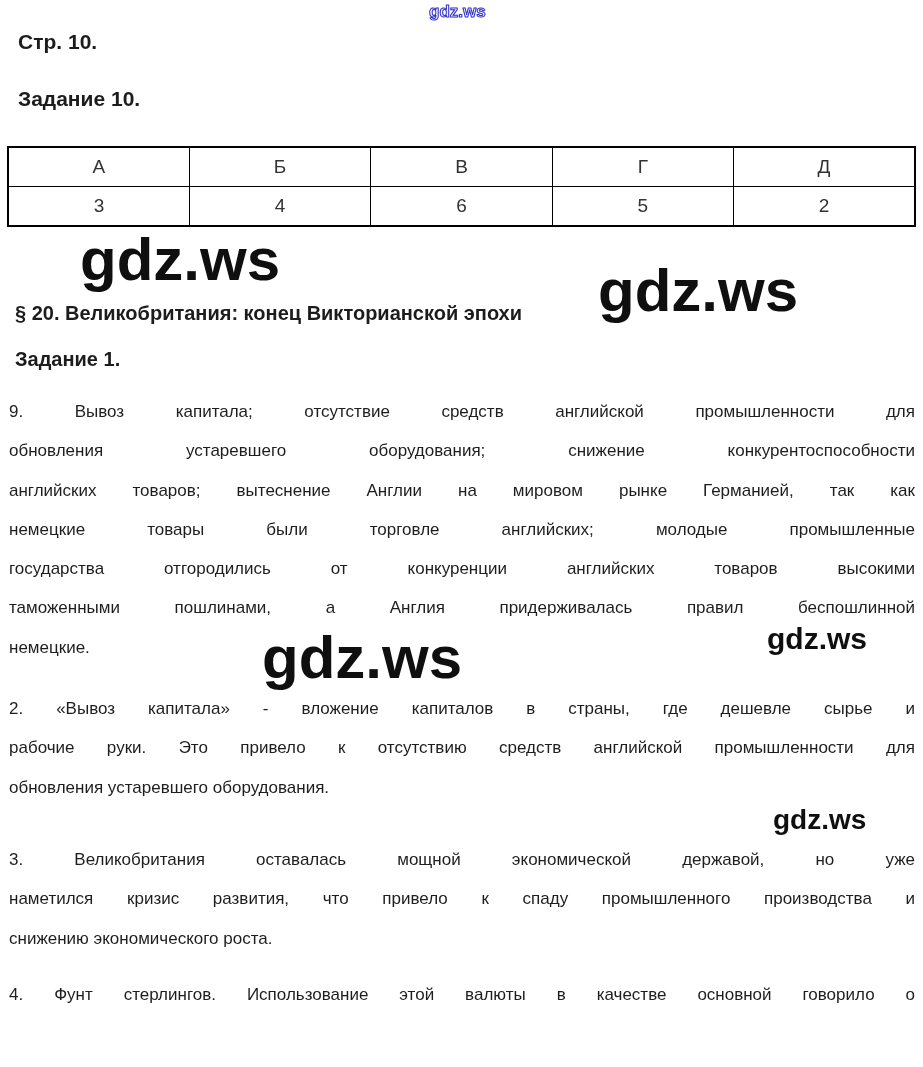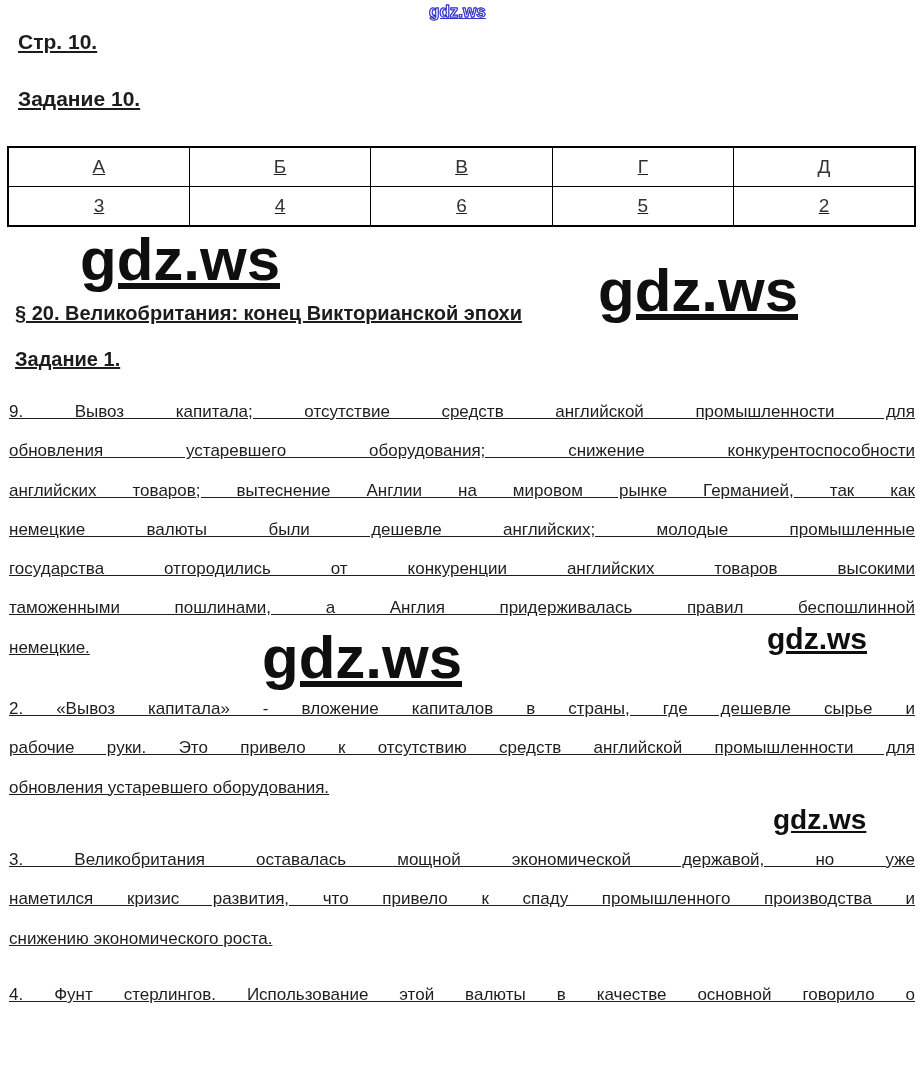--- a/index.html
+++ b/index.html
@@ -5,21 +5,21 @@
   html, body { margin: 0; padding: 0; background: #fff; }
   #page {
     position: relative;
     width: 923px;
     height: 1067px;
     background: #ffffff;
     font-family: "Liberation Sans", sans-serif;
     color: #1e1e1e;
     overflow: hidden;
   }
-  .abs { position: absolute; text-decoration: underline; }
+  .abs { position: absolute; }
 
   
   .h-bold {
     font-weight: bold;
     font-size: 21px;
     color: #1c1c1c;
     white-space: nowrap;
   }
   .section-title {
     font-weight: bold;
@@ -115,21 +115,21 @@
   <div class="abs section-title" style="left:15px; top:290px;">§ 20. Великобритания: конец Викторианской эпохи</div>
 
   <div class="abs wm wm-big-2">gdz.ws</div>
 
   <div class="abs h-bold" style="left:15px; top:348px; font-size:20px;text-align:right;">Задание 1.</div>
 
   <div class="abs para" style="left:9px; top:392px;">
       <div class="pline">9. Вывоз капитала; отсутствие средств английской промышленности для</div>
       <div class="pline">обновления устаревшего оборудования; снижение конкурентоспособности</div>
       <div class="pline">английских товаров; вытеснение Англии на мировом рынке Германией, так как</div>
-      <div class="pline">немецкие валюты были дешевле английских; молодые промышленные</div>
+      <div class="pline">немецкие товары были торговле английских; молодые промышленные</div>
       <div class="pline">государства отгородились от конкуренции английских товаров высокими</div>
       <div class="pline">таможенными пошлинами, а Англия придерживалась правил беспошлинной</div>
       <div class="pline pline-last">немецкие.</div>
     </div>
 
   <div class="abs wm wm-big-3">gdz.ws</div>
   <div class="abs wm wm-small-1">gdz.ws</div>
 
   <div class="abs para" style="left:9px; top:689px;">
       <div class="pline">2. «Вывоз капитала» - вложение капиталов в страны, где дешевле сырье и</div>

